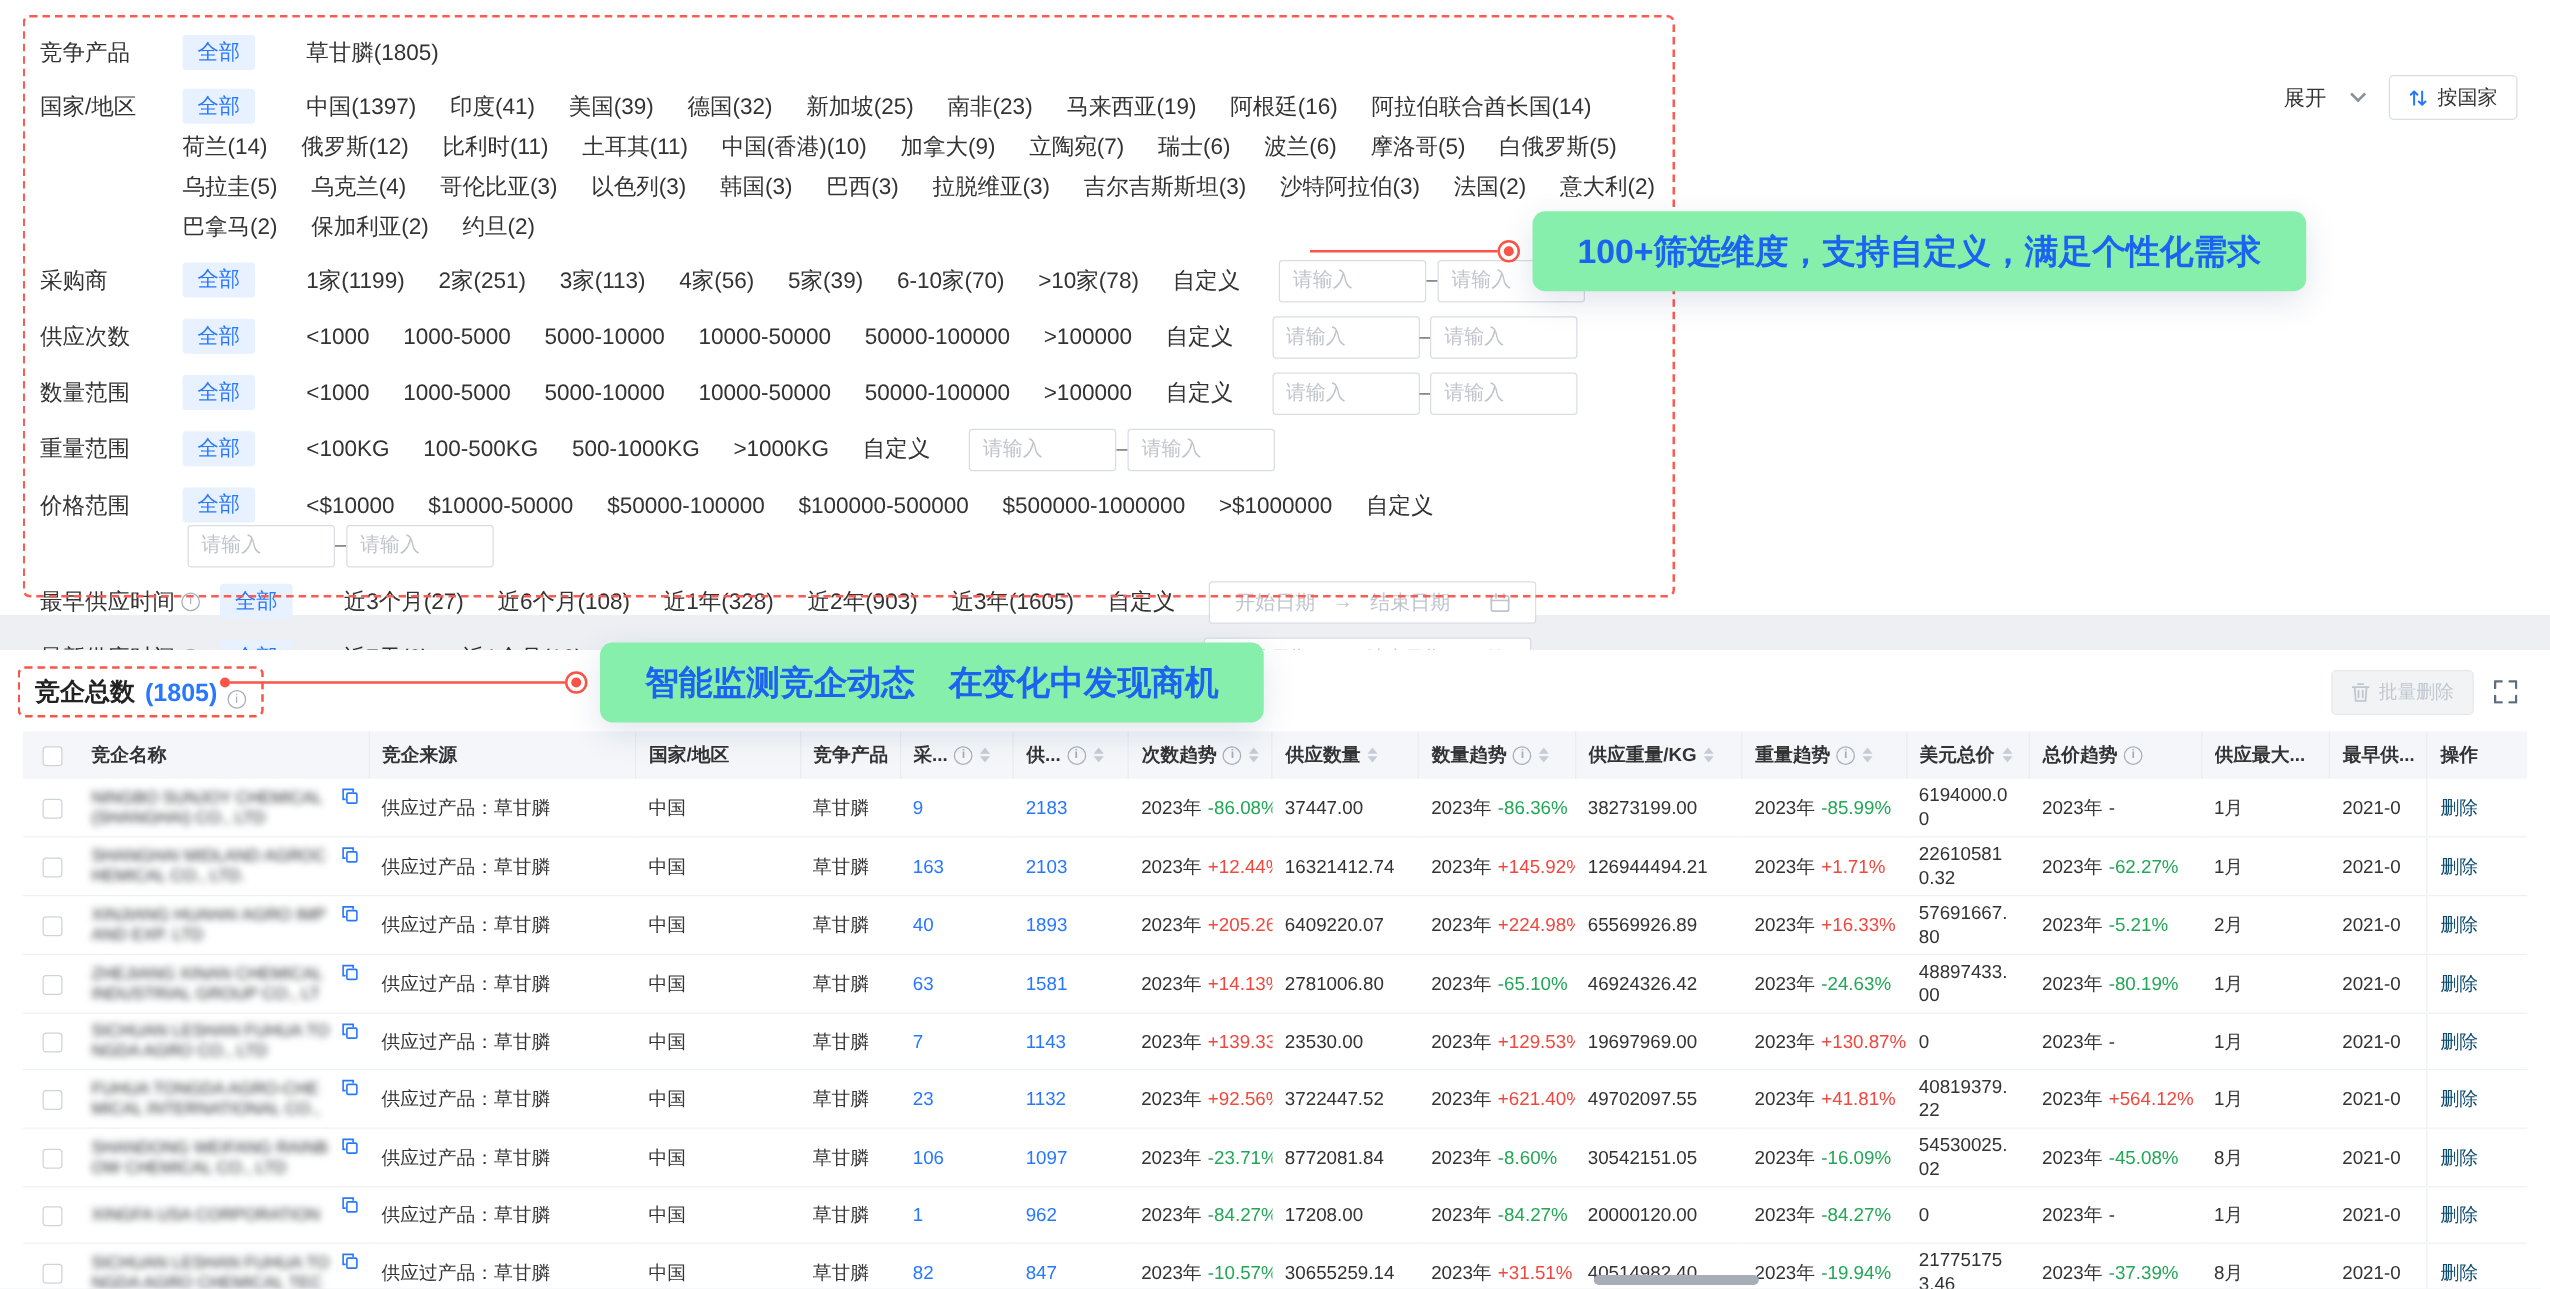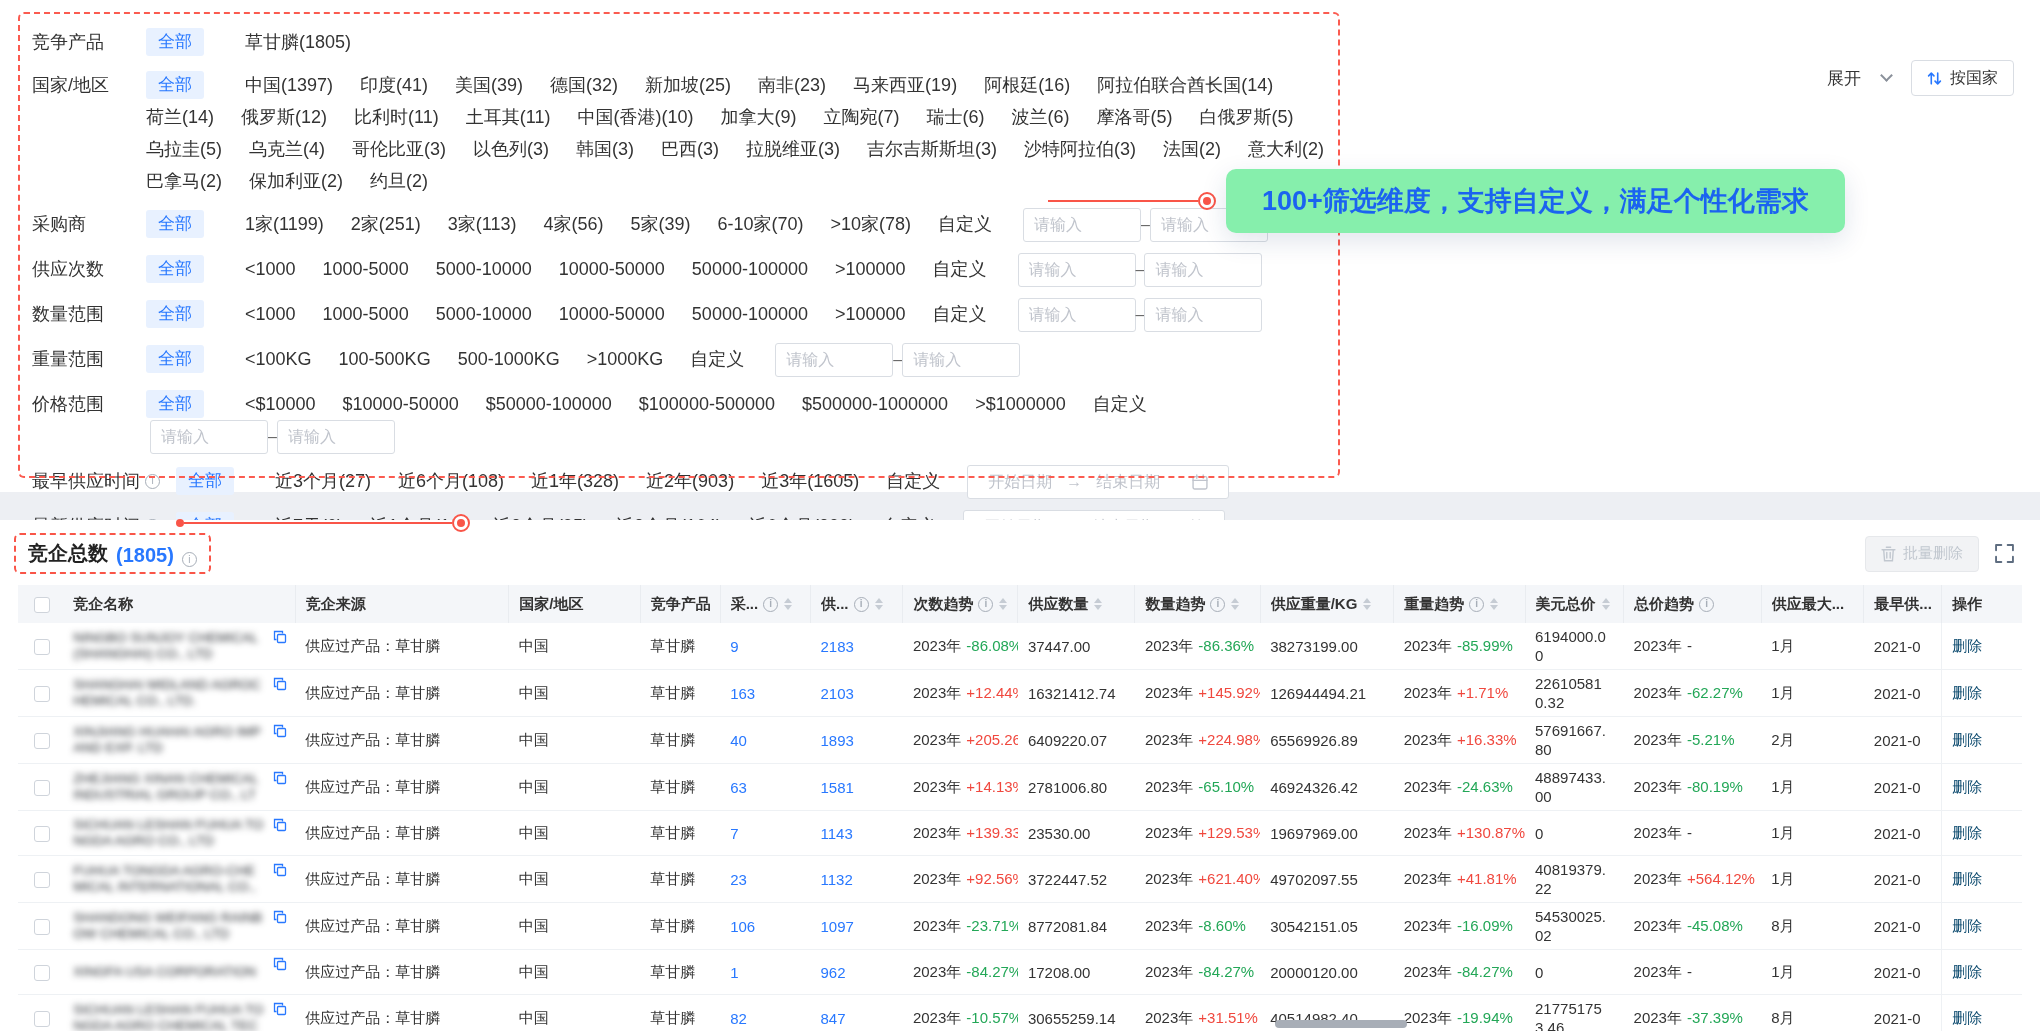--- a/index.html
+++ b/index.html
@@ -732,15 +732,16 @@
     </table>
   </div>
 </section>
 
 <div class="callout callout-2">
   <span class="c-dot-sm"></span>
   <span class="callout-line"></span>
   <span class="c-dot">
       <i></i>
     </span>
+  <div class="callout-box">智能监测竞企动态　在变化中发现商机</div>
 </div>
 
 <div class="scroll-thumb"></div>
 
 </body></html>

